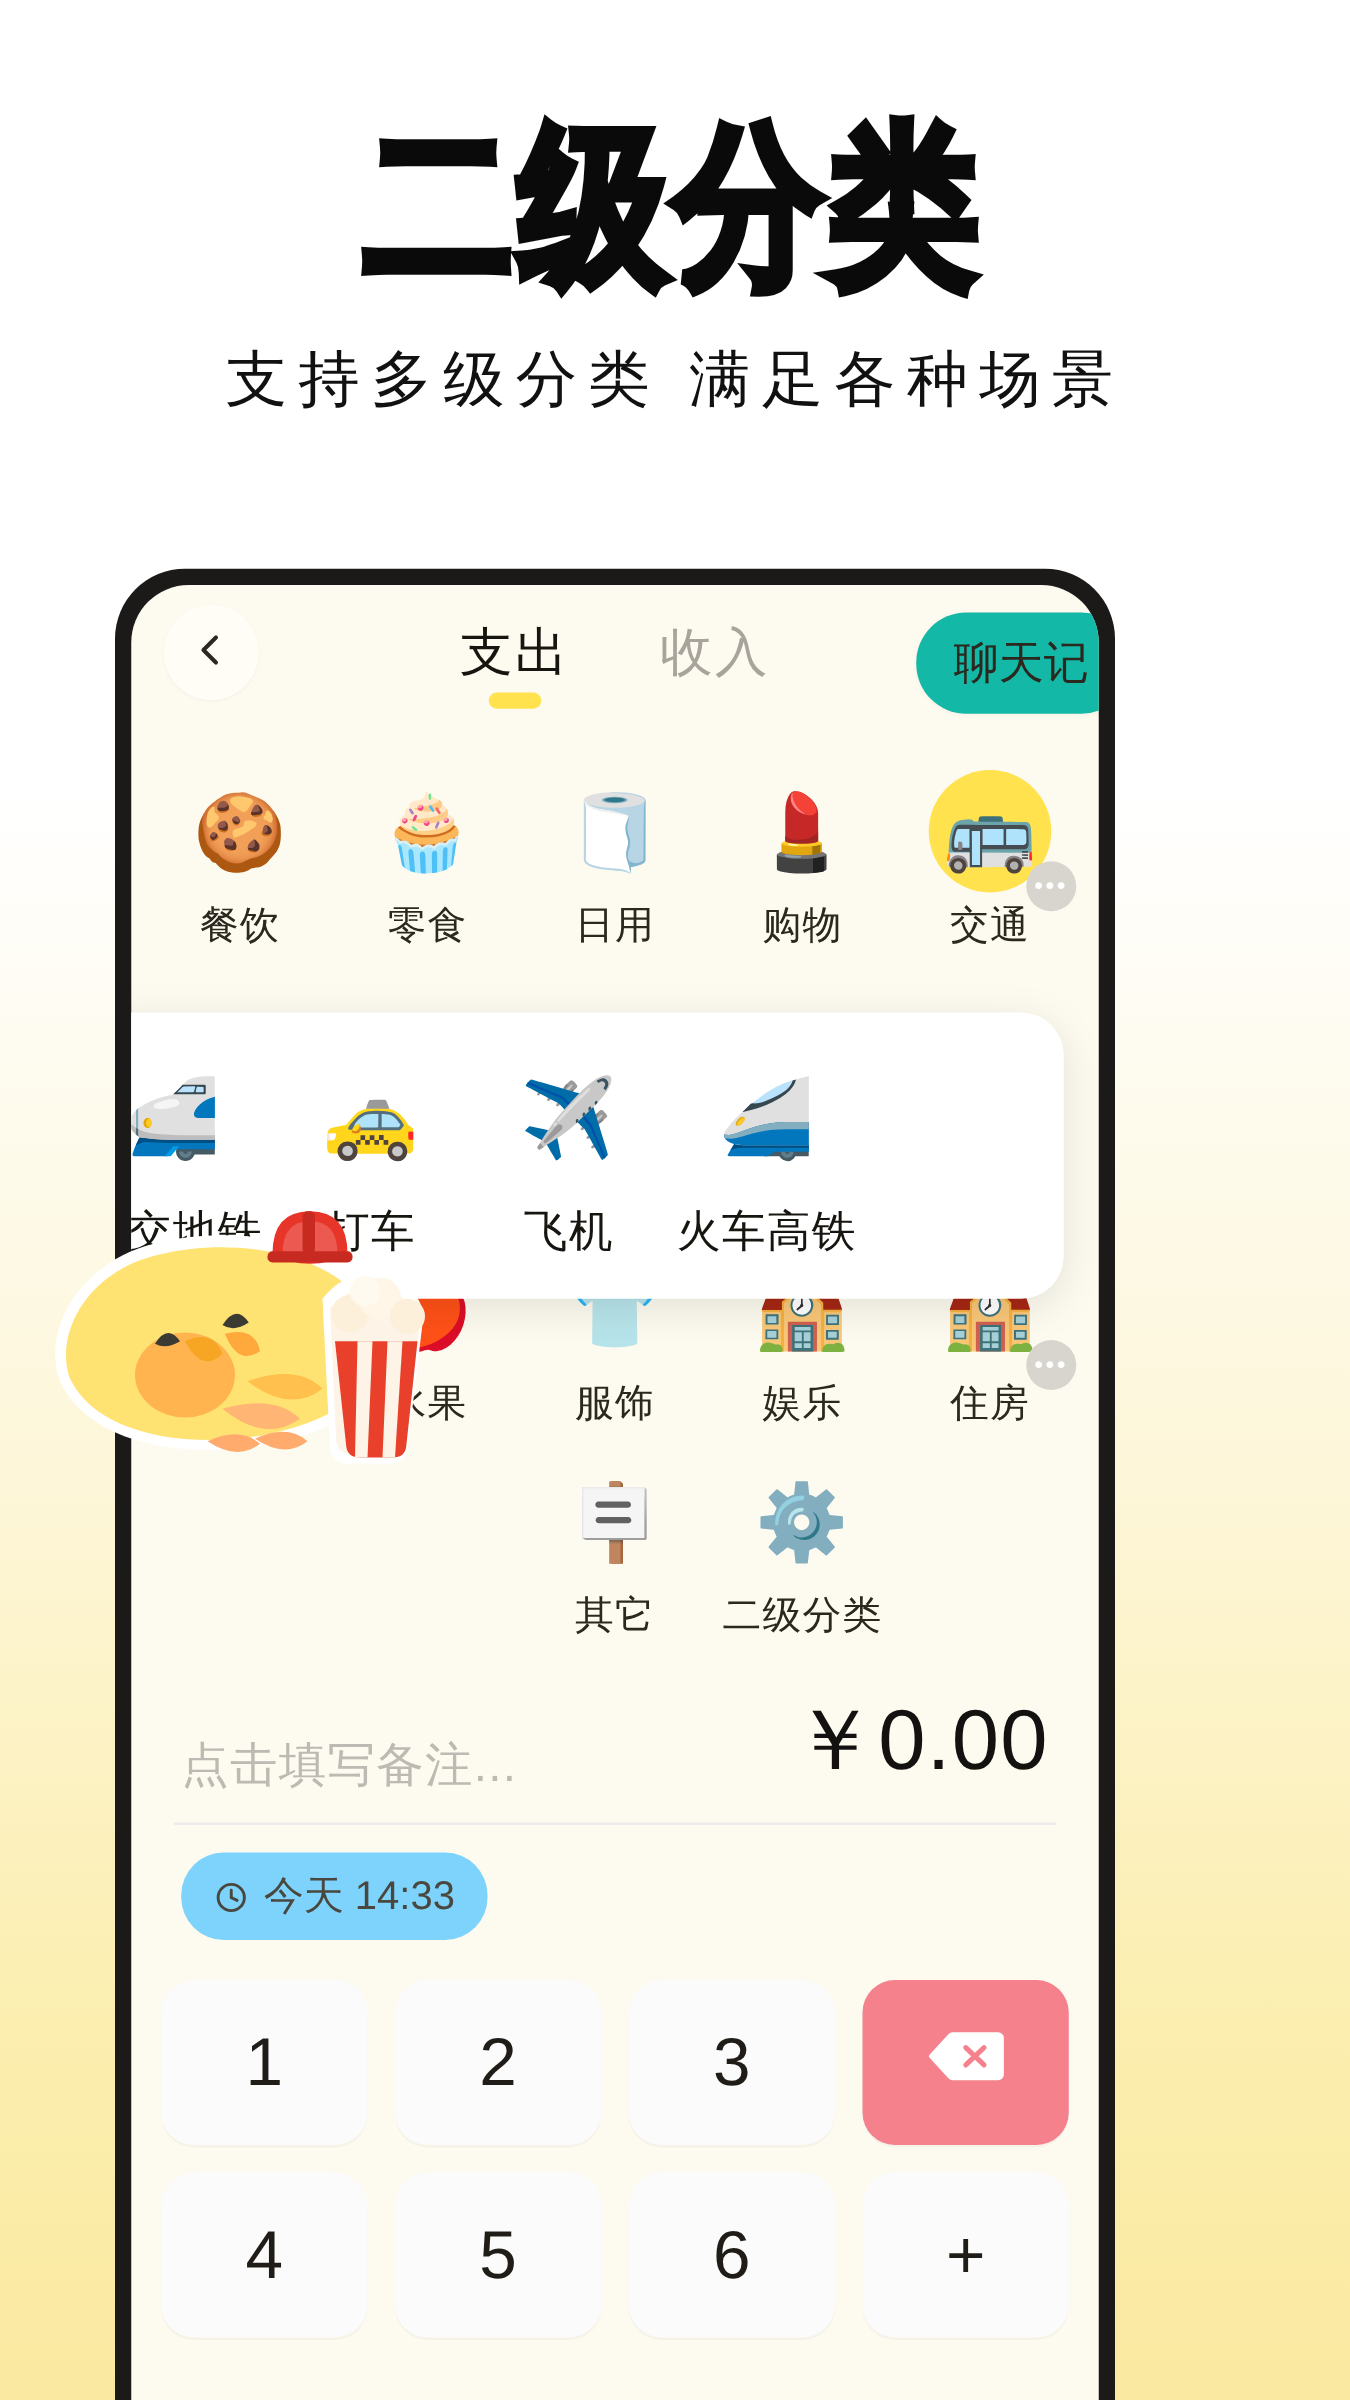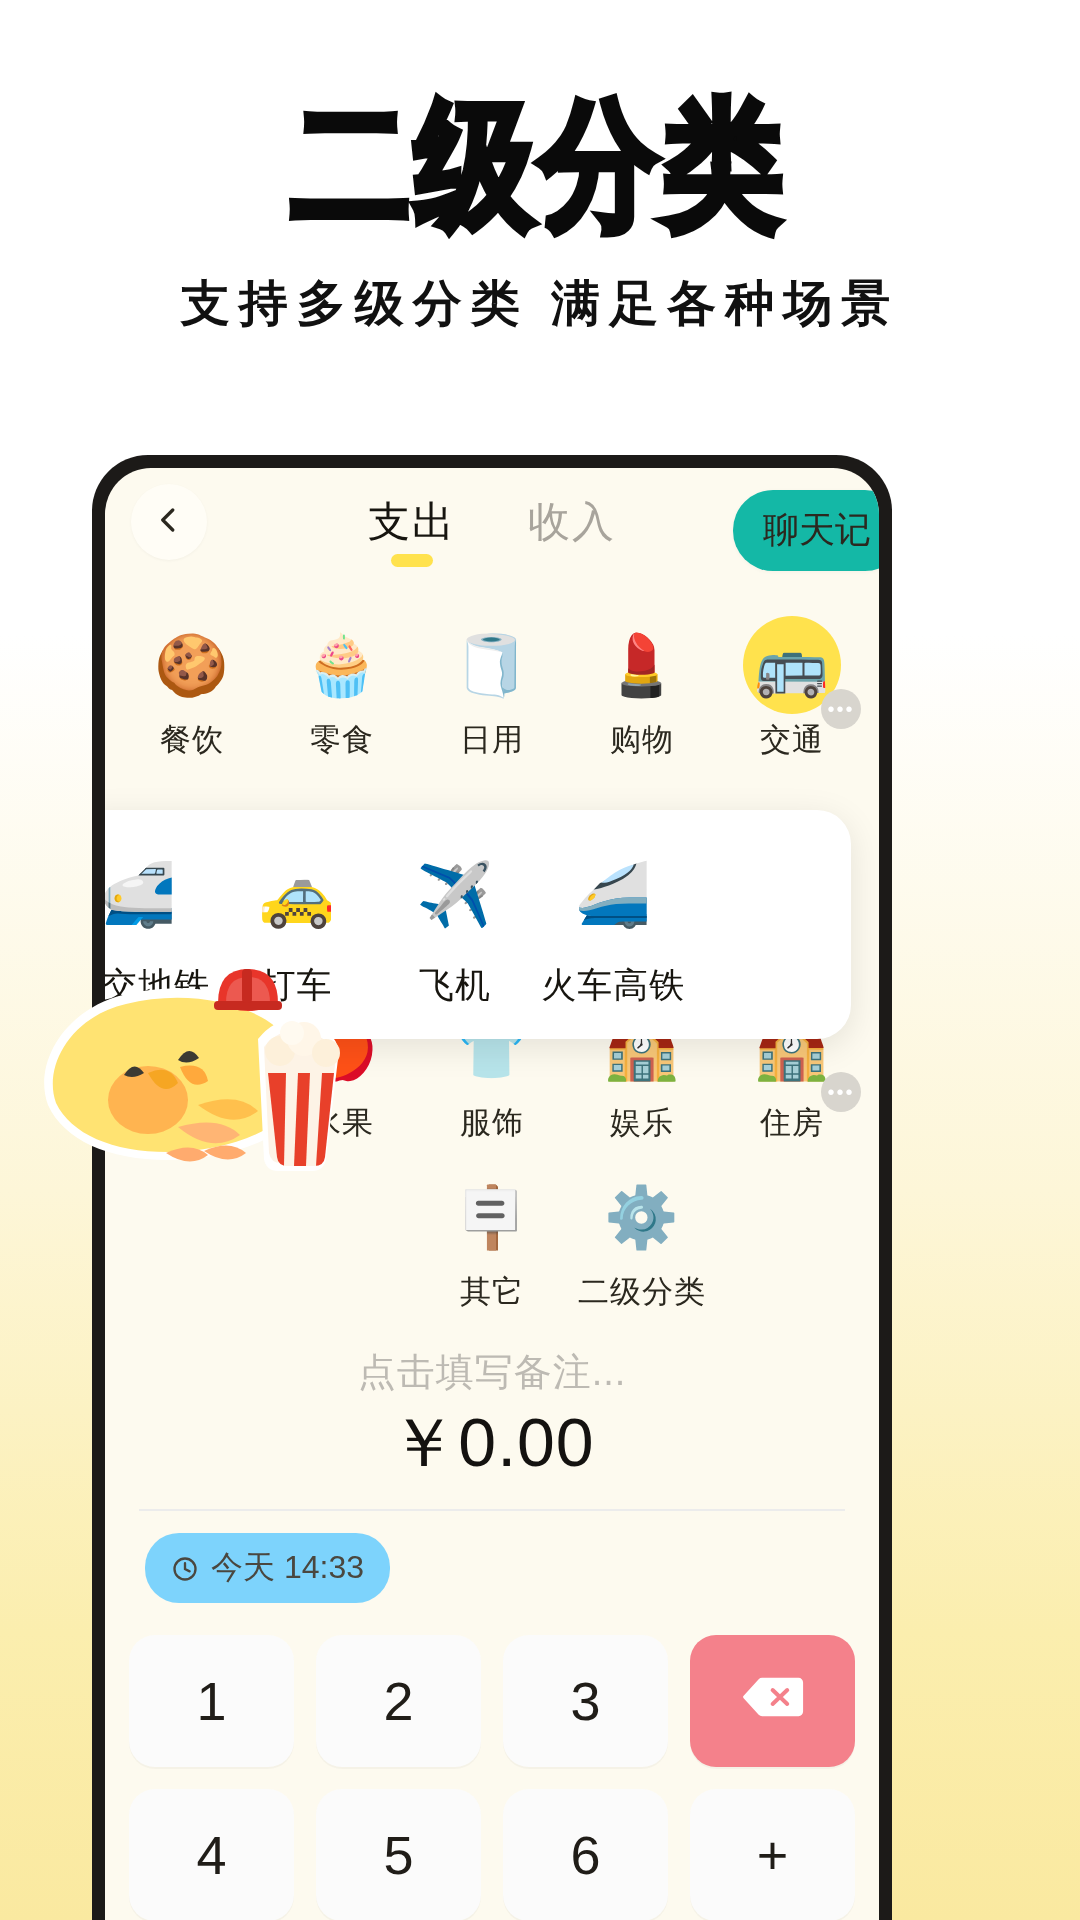--- a/index.html
+++ b/index.html
@@ -16,21 +16,21 @@
     margin-top:95px;
     font-size:118px; line-height:1.0; font-weight:900; color:#0a0a0a;
     letter-spacing:6px;
     font-family:"DejaVu Sans","Liberation Sans",sans-serif;
     -webkit-text-stroke:7px #0a0a0a;
     transform:scaleY(1.18);
     transform-origin:center top;
   }
   .promo-sub {
     margin-top:58px;
-    font-size:49px; color:#111; letter-spacing:9px; font-weight:700;
+    font-size:49px; color:#111; letter-spacing:9px; font-weight:400;
   }
 
   
   .phone {
     position:absolute; left:92px; top:455px;
     width:800px; height:1560px;
     background:#1c1a18;
     border-radius:56px 56px 0 0;
     padding:13px 13px 0 13px;
     overflow:hidden;
@@ -122,22 +122,22 @@
   .plus:before{ left:0; top:22px; width:52px; height:8px; }
   .plus:after{ left:22px; top:0; width:8px; height:52px; }
   .sub-name { margin-top:18px; font-size:35px; color:#17150f; letter-spacing:1px; white-space:nowrap; }
 
   
   .panel-spacer { height:214px; }
 
   
   .entry { padding:0 34px; margin-top:12px; }
   .entry-line {
-    display:flex; align-items:center; justify-content:space-between;
-    border-bottom:2px solid #ececec; padding:12px 6px 20px 6px;flex-direction:column;
+    display:flex; align-items:flex-end; justify-content:space-between;
+    border-bottom:2px solid #ececec; padding:12px 6px 20px 6px;
   }
   .note-ph { font-size:38px; color:#bdbab3; letter-spacing:1px; }
   .amount { font-size:68px; color:#141210; letter-spacing:1px; font-weight:400; }
   .time-row { padding:22px 6px 20px 6px; }
   .time-chip {
     display:inline-flex; align-items:center; gap:12px;
     background:#7dd3fc; border-radius:34px; padding:13px 26px;
     font-size:32px; color:#4a473f;
   }
   .clock { width:28px; height:28px; }

